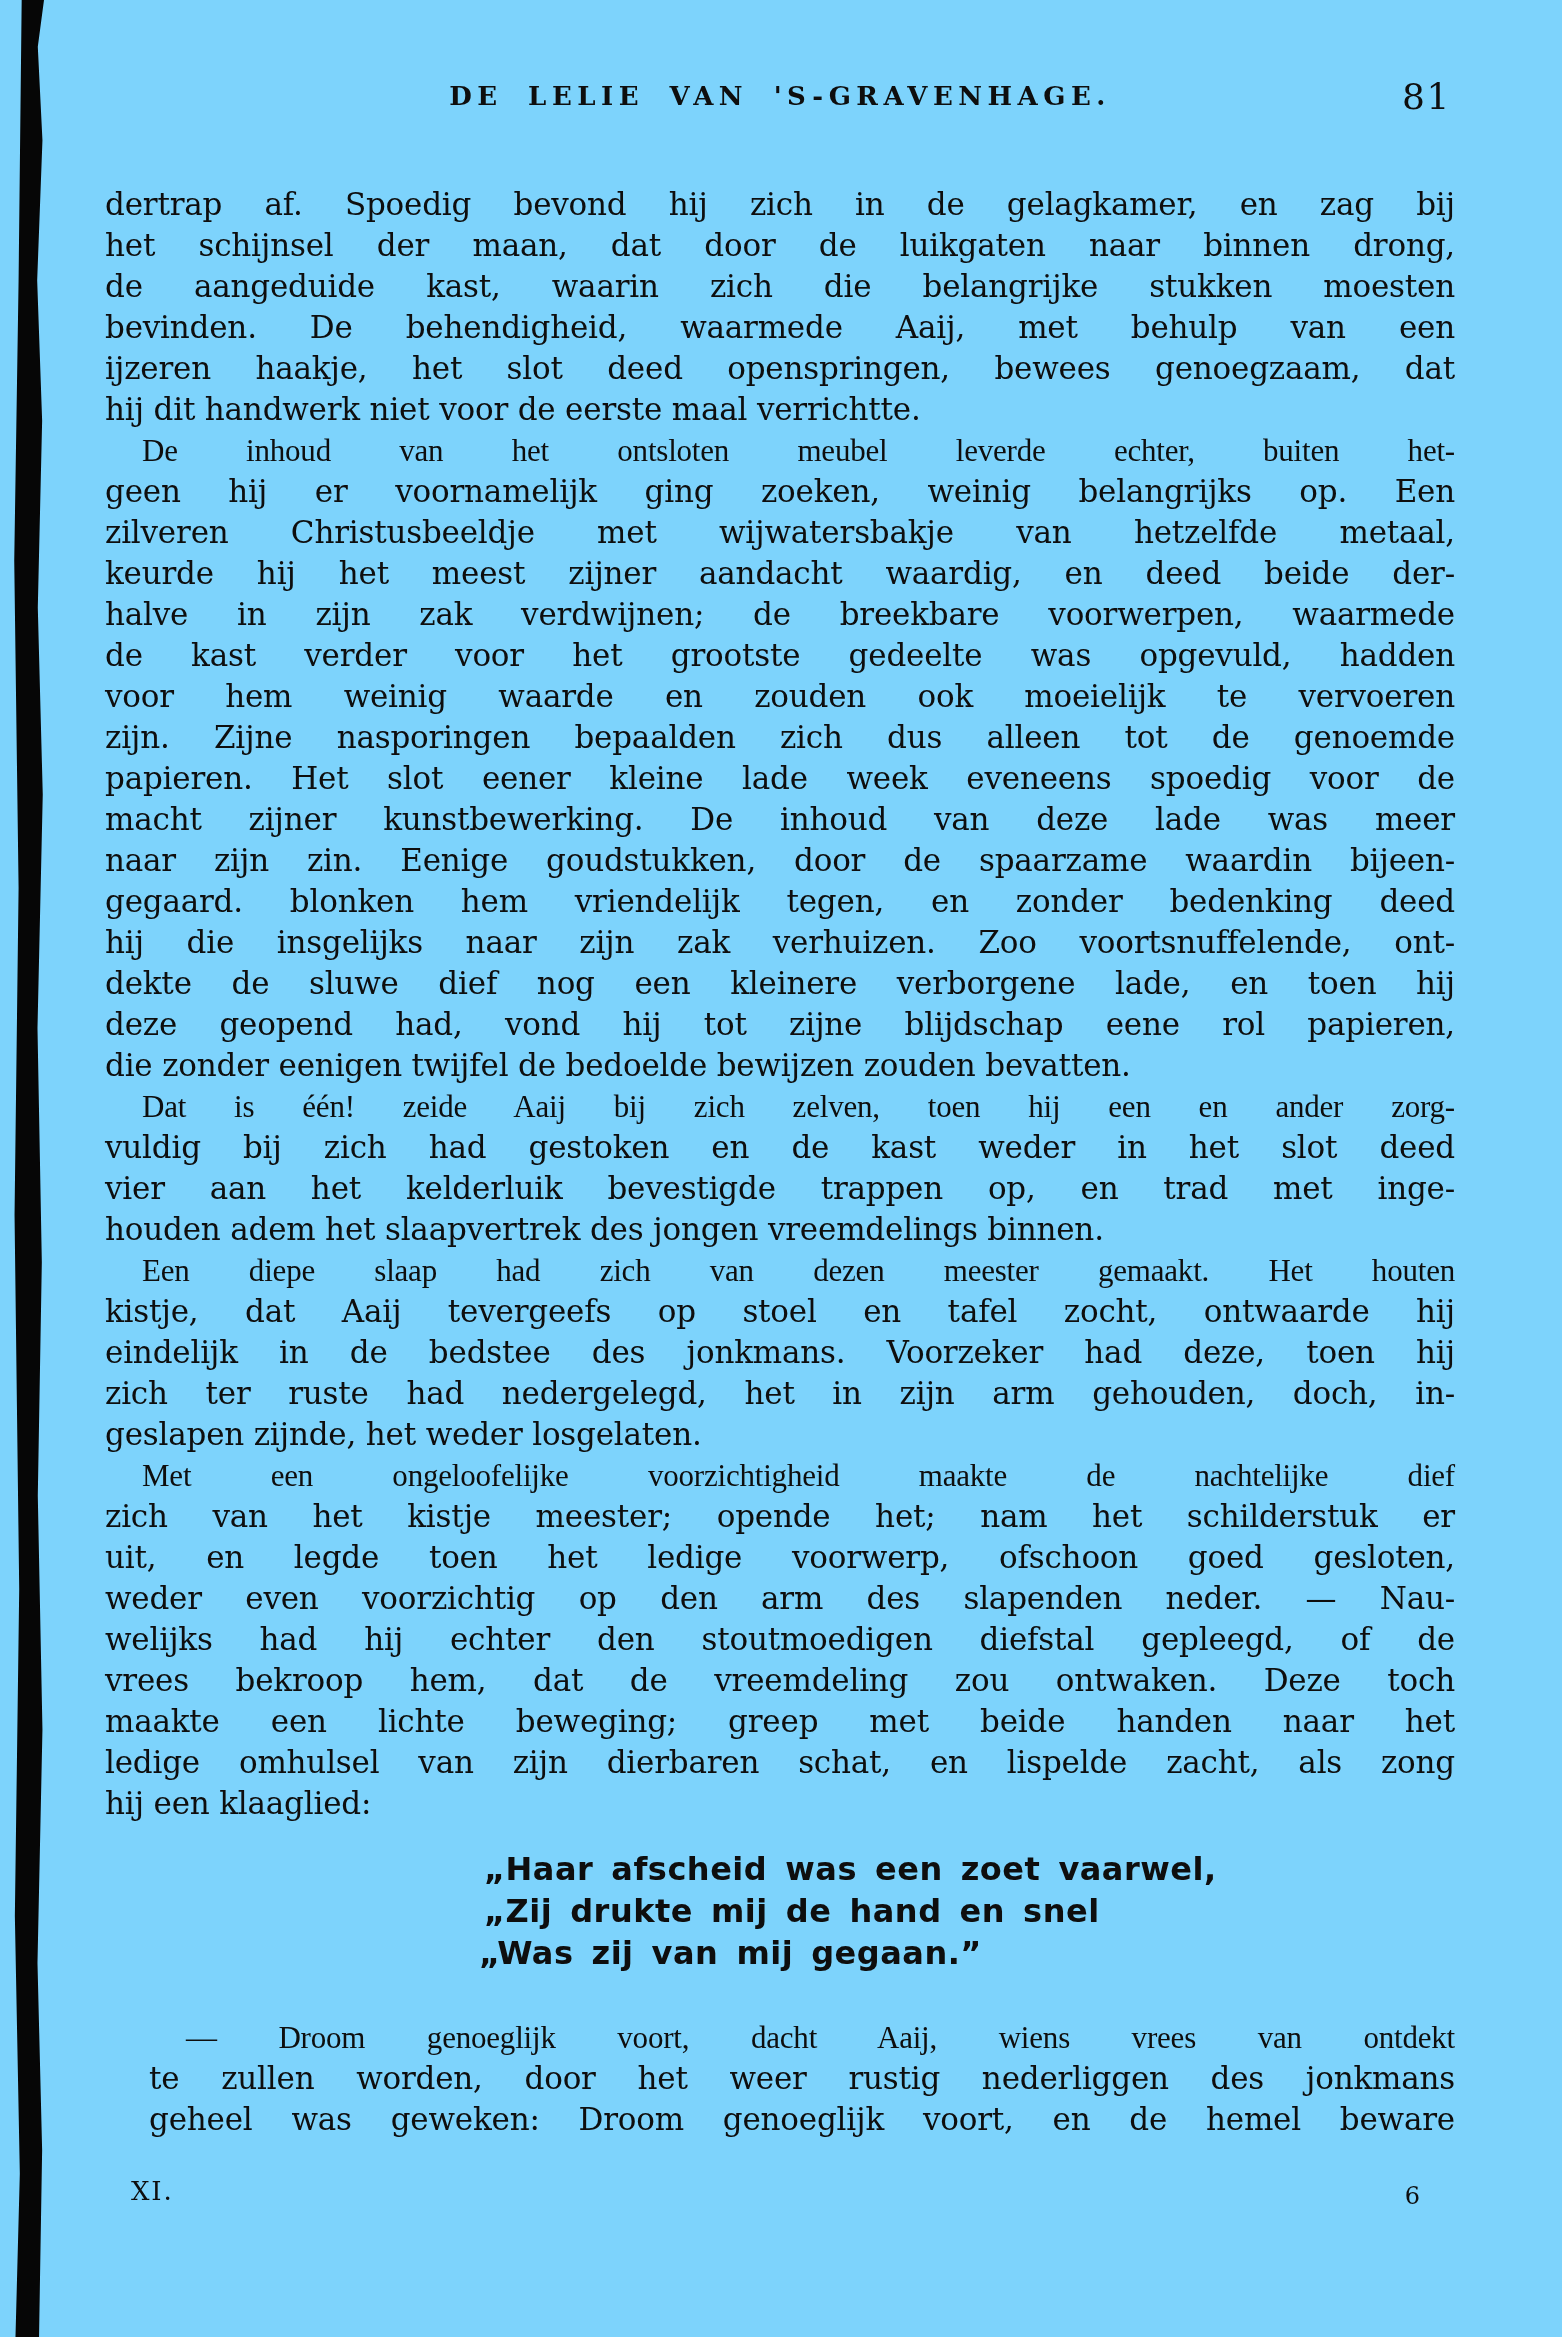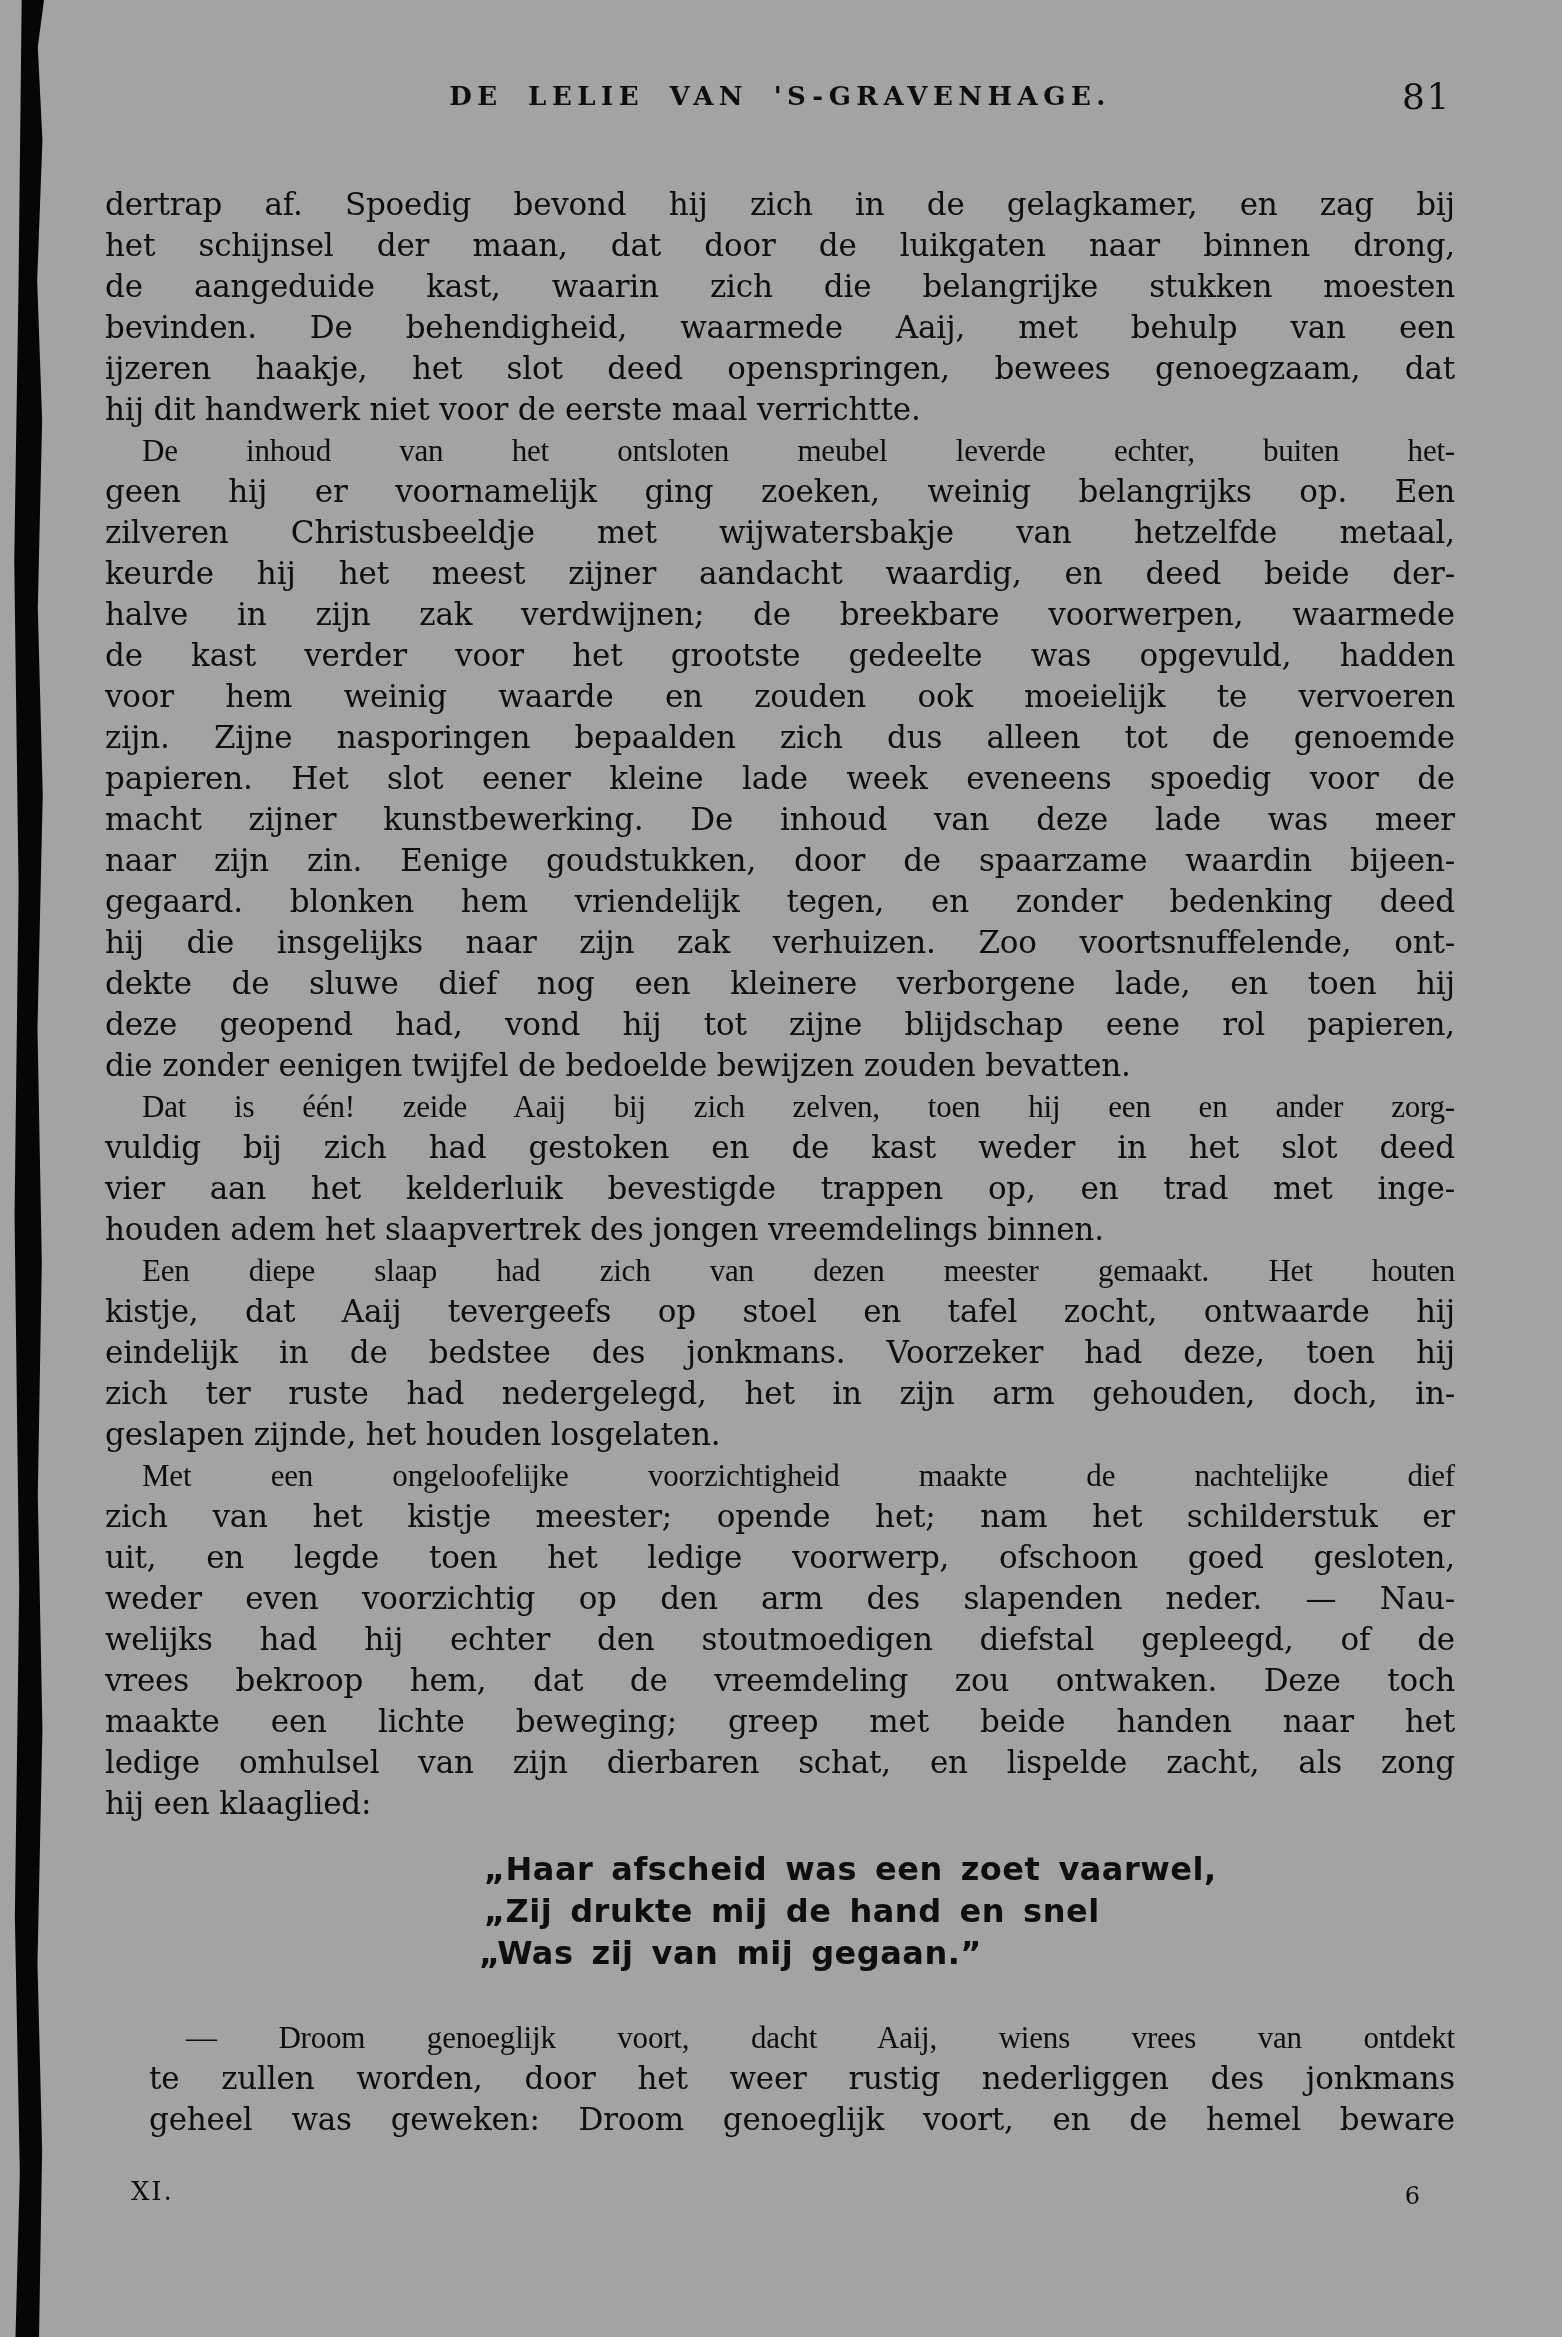--- a/index.html
+++ b/index.html
@@ -1,20 +1,20 @@
 <!DOCTYPE html>
 <html style="font-size:14.7px"><head>
 <meta charset="utf-8">
 <style>
   html, body { margin: 0; padding: 0; background: #ffffff; }
   .page {
     position: relative;
     width: 1562px;
     height: 2337px;
-    background: #a3a3a3;
+    background: #7dd3fc;
     color: #0e0e0e;
     overflow: hidden;
   }
   
   .binding-strip {
     position: absolute;
     left: 13px; top: 0;
     width: 31px; height: 2337px;
     background: #060606;
     clip-path: polygon(
@@ -124,21 +124,21 @@
           <div class="line indent">Dat is één! zeide Aaij bij zich zelven, toen hij een en ander zorg-</div>
           <div class="line">vuldig bij zich had gestoken en de kast weder in het slot deed</div>
           <div class="line">vier aan het kelderluik bevestigde trappen op, en trad met inge-</div>
           <div class="line last-left">houden adem het slaapvertrek des jongen vreemdelings binnen.</div>
         </div>
         <div class="paragraph">
           <div class="line indent">Een diepe slaap had zich van dezen meester gemaakt. Het houten</div>
           <div class="line">kistje, dat Aaij tevergeefs op stoel en tafel zocht, ontwaarde hij</div>
           <div class="line">eindelijk in de bedstee des jonkmans. Voorzeker had deze, toen hij</div>
           <div class="line">zich ter ruste had nedergelegd, het in zijn arm gehouden, doch, in-</div>
-          <div class="line last-left">geslapen zijnde, het houden losgelaten.</div>
+          <div class="line last-left">geslapen zijnde, het weder losgelaten.</div>
         </div>
         <div class="paragraph">
           <div class="line indent">Met een ongeloofelijke voorzichtigheid maakte de nachtelijke dief</div>
           <div class="line">zich van het kistje meester; opende het; nam het schilderstuk er</div>
           <div class="line">uit, en legde toen het ledige voorwerp, ofschoon goed gesloten,</div>
           <div class="line">weder even voorzichtig op den arm des slapenden neder. — Nau-</div>
           <div class="line">welijks had hij echter den stoutmoedigen diefstal gepleegd, of de</div>
           <div class="line">vrees bekroop hem, dat de vreemdeling zou ontwaken. Deze toch</div>
           <div class="line">maakte een lichte beweging; greep met beide handen naar het</div>
           <div class="line">ledige omhulsel van zijn dierbaren schat, en lispelde zacht, als zong</div>

